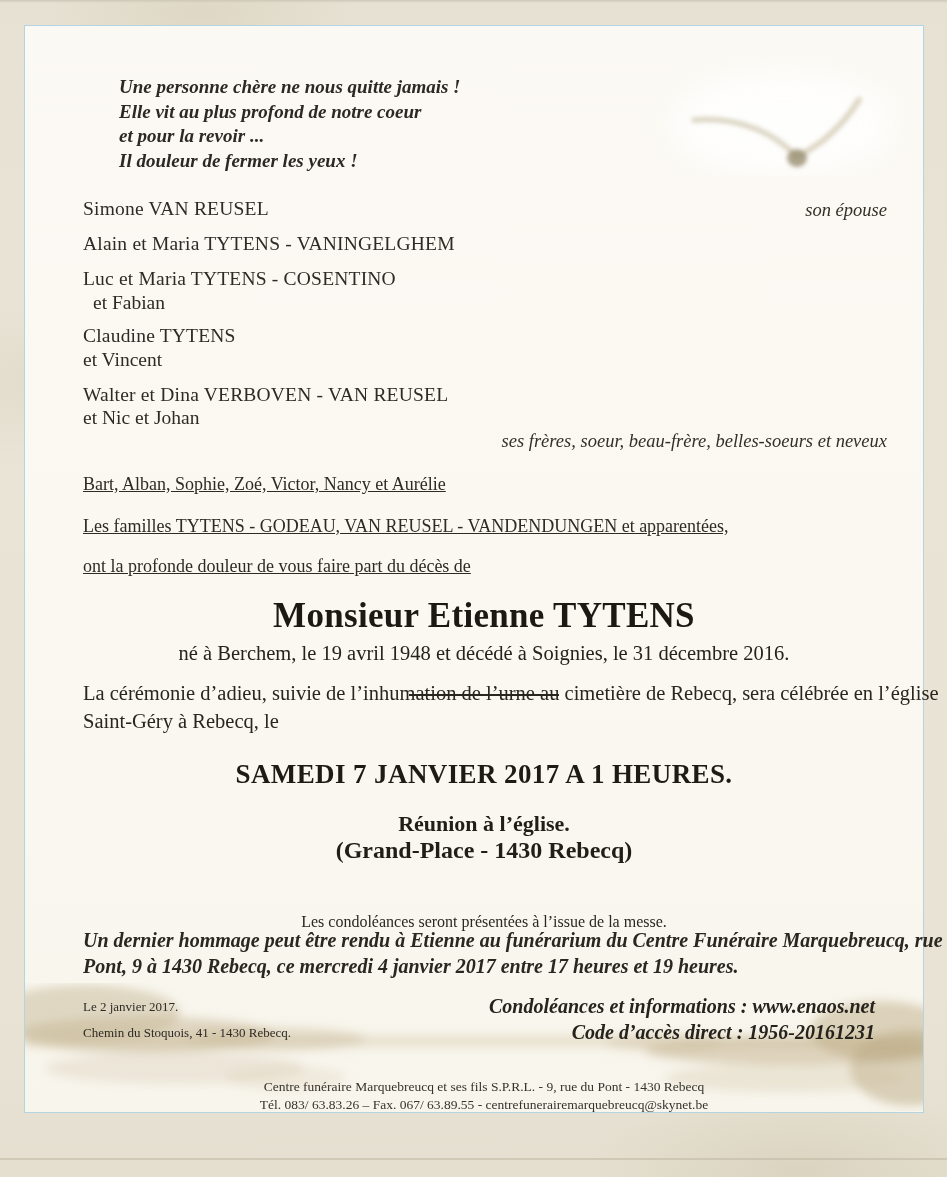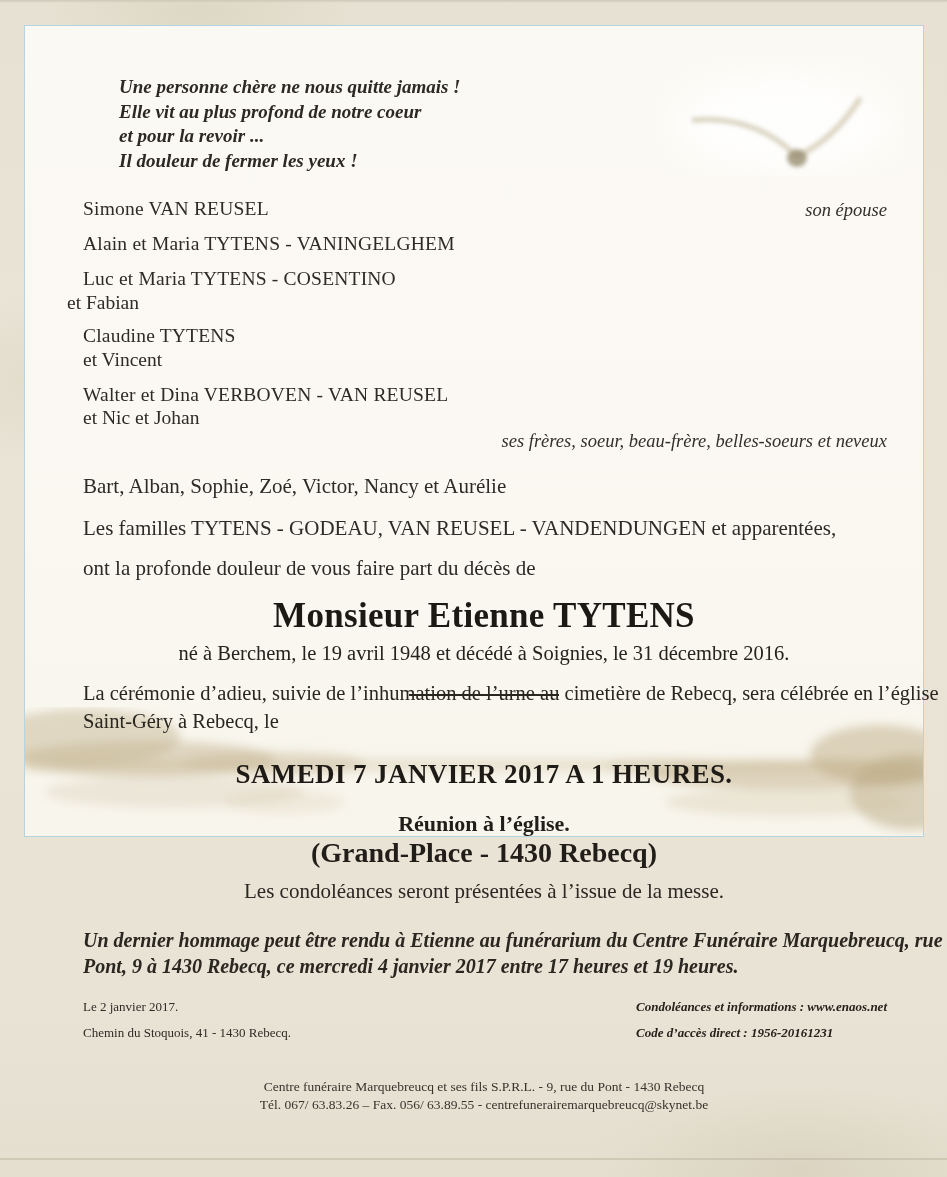--- a/index.html
+++ b/index.html
@@ -9,44 +9,44 @@
       radial-gradient(220px 90px at 200px 12px, rgba(197,186,158,.25), rgba(197,186,158,0) 70%),
       radial-gradient(160px 120px at 30px 380px, rgba(197,186,158,.18), rgba(197,186,158,0) 70%),
       radial-gradient(300px 120px at 800px 1170px, rgba(190,178,148,.25), rgba(190,178,148,0) 70%),
       linear-gradient(180deg,#e6e1d2 0%, #e9e4d6 30%, #e8e3d5 85%, #e4dfcf 100%);
     font-family:"Liberation Serif","DejaVu Serif",serif;
     color:#2f2b26;
   }
   .scan-top-edge{position:absolute;left:0;top:0;width:947px;height:3px;background:linear-gradient(180deg,#cdc7b7,rgba(205,199,183,0));}
   .scan-bottom-line{position:absolute;left:0;top:1158px;width:947px;height:2px;background:rgba(190,182,160,.55);}
   .card{
-    position:absolute;left:24px;top:25px;width:900px;height:812px;
+    position:absolute;left:24px;top:25px;width:900px;height:1088px;
     background:linear-gradient(180deg,#fbf9f3 0%, #faf8f1 60%, #f8f5ec 100%);
     border:1px solid #b4d4e1;
     box-sizing:border-box;
   }
   .abs{position:absolute;white-space:nowrap;}
   .quote{left:94px;top:49px;font-size:19px;line-height:24.5px;font-weight:bold;font-style:italic;color:#2c2924;}
   .name-main{font-size:19.5px;letter-spacing:.2px;color:#2e2a25;}
   .name-sub{font-size:19.5px;color:#2e2a25;}
   .right-it{font-style:italic;font-size:18.5px;color:#33302a;text-align:center;right:36px;}
-  .body-line{font-size:21px;color:#2e2a25;}
+  .body-line{font-size:18px;color:#2e2a25;text-decoration:underline;}
   .centered{left:58px;width:802px;text-align:center;}
   .title{font-size:35px;font-weight:bold;color:#1c1914;letter-spacing:.3px;}
   .lifedates{font-size:20.5px;color:#26221d;}
   .sep{left:58px;width:802px;top:668px;}
   .sep span{display:block;margin:0 auto;width:150px;border-top:2px solid #2a2620;}
   .intro{left:58px;top:654px;font-size:20.5px;line-height:27.5px;color:#29251f;}
   .samedi{top:733px;font-size:27px;font-weight:bold;letter-spacing:.4px;color:#1e1a15;}
   .reunion{top:785px;font-size:22px;font-weight:bold;color:#211d18;}
-  .place{top:811px;font-size:28px;font-weight:bold;color:#211d18;}
-  .condol{top:853px;font-size:21px;color:#2b2722;}
+  .place{top:811px;font-size:24px;font-weight:bold;color:#211d18;}
+  .condol{top:887px;font-size:16px;color:#2b2722;}
   .tribute{left:58px;top:902px;font-size:20px;line-height:25.5px;font-weight:bold;font-style:italic;color:#2a2620;}
   .closing-left{left:58px;top:968px;font-size:13px;line-height:25.5px;color:#2e2a25;}
-  .closing-right{right:36px;top:968px;font-size:13px;line-height:25.5px;font-weight:bold;font-style:italic;color:#26221c;}
+  .closing-right{right:48px;top:968px;font-size:20px;line-height:25.5px;font-weight:bold;font-style:italic;text-align:right;color:#26221c;}
   .footer{left:58px;width:802px;top:1020px;text-align:center;font-size:13.5px;line-height:17.5px;color:#37332c;z-index:3;margin-top:32px;}
   .wm{position:absolute;pointer-events:none;}
 </style>
 </head>
 <body>
 
 <div class="scan-top-edge"></div>
 <div class="scan-bottom-line"></div>
 
 <div class="card">
@@ -95,21 +95,21 @@
     <div>et pour la revoir ...</div>
     <div>Il douleur de fermer les yeux !</div>
   </div>
 
   <div class="abs name-main" style="left:58px;top:172px;">Simone VAN REUSEL</div>
   <div class="abs right-it" style="top:174px;">son épouse</div>
 
   <div class="abs name-main" style="left:58px;top:207px;">Alain et Maria TYTENS - VANINGELGHEM</div>
 
   <div class="abs name-main" style="left:58px;top:242px;">Luc et Maria TYTENS - COSENTINO</div>
-  <div class="abs name-sub" style="left:42px;top:266px;">et Fabian</div>
+  <div class="abs name-sub" style="left:68px;top:266px;">et Fabian</div>
 
   <div class="abs name-main" style="left:58px;top:299px;">Claudine TYTENS</div>
   <div class="abs name-sub" style="left:58px;top:323px;">et Vincent</div>
 
   <div class="abs name-main" style="left:58px;top:358px;">Walter et Dina VERBOVEN - VAN REUSEL</div>
   <div class="abs name-sub" style="left:58px;top:381px;">et Nic et Johan</div>
 
   <div class="abs right-it" style="top:405px;">ses frères, soeur, beau-frère, belles-soeurs et neveux</div>
 
   <div class="abs body-line" style="left:58px;top:448px;">Bart, Alban, Sophie, Zoé, Victor, Nancy et Aurélie</div>
@@ -140,16 +140,16 @@
     <div>Le 2 janvier 2017.</div>
     <div>Chemin du Stoquois, 41 - 1430 Rebecq.</div>
   </div>
   <div class="abs closing-right">
     <div>Condoléances et informations : www.enaos.net</div>
     <div>Code d’accès direct : 1956-20161231</div>
   </div>
 
   <div class="abs footer">
     <div>Centre funéraire Marquebreucq et ses fils S.P.R.L. - 9, rue du Pont - 1430 Rebecq</div>
-    <div>Tél. 067/ 63.83.26 – Fax. 056/ 63.89.55 - centrefunerairemarquebreucq@skynet.be</div>
+    <div>Tél. 083/ 63.83.26 – Fax. 067/ 63.89.55 - centrefunerairemarquebreucq@skynet.be</div>
   </div>
 
 </div>
 
 </body></html>

